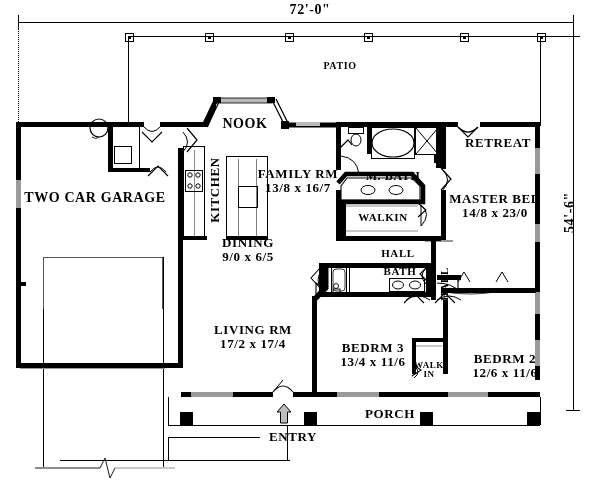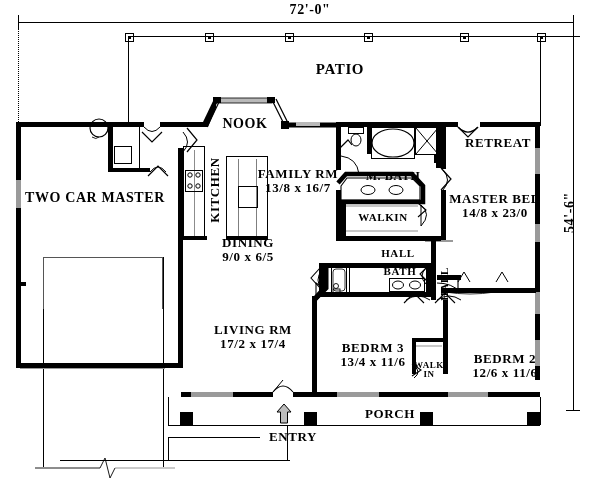--- a/index.html
+++ b/index.html
@@ -55,21 +55,21 @@
   <div class="w" style="left:208px;top:36px;width:3px;height:3px;"></div>
   <div class="outline" style="left:285px;top:33px;width:9px;height:9px;"></div>
   <div class="w" style="left:288px;top:36px;width:3px;height:3px;"></div>
   <div class="outline" style="left:364px;top:33px;width:9px;height:9px;"></div>
   <div class="w" style="left:367px;top:36px;width:3px;height:3px;"></div>
   <div class="outline" style="left:460px;top:33px;width:9px;height:9px;"></div>
   <div class="w" style="left:463px;top:36px;width:3px;height:3px;"></div>
   <div class="outline" style="left:537px;top:33px;width:9px;height:9px;"></div>
   <div class="w" style="left:540px;top:36px;width:3px;height:3px;"></div>
 
-  <div class="lbl" style="left:285px;top:61px;width:110px;font-size:15px;">
+  <div class="lbl" style="left:285px;top:61px;width:110px;font-size:10px;">
     <span class="l1">PATIO</span>
   </div>
 
   <div class="w" style="left:16px;top:122px;width:5px;height:160px;"></div>
   <div class="gray" style="left:16px;top:180px;width:5px;height:28px;"></div>
   <div class="w" style="left:16px;top:282px;width:5px;height:85px;"></div>
 
   <div class="w" style="left:16px;top:122px;width:114px;height:5px;"></div>
 
   <div class="w" style="left:16px;top:363px;width:165px;height:5px;"></div>
@@ -101,21 +101,21 @@
     <line x1="289" y1="125" x2="336" y2="125" stroke="#000" stroke-width="5"></line>
     <rect x="296" y="122" width="24" height="4" fill="#b9b9b9"></rect>
     <line x1="324" y1="124" x2="340" y2="124" stroke="#000" stroke-width="1"></line>
   </svg>
 
   <div class="lbl" style="left:205px;top:116px;width:80px;font-size:14px;">
     <span class="l1">NOOK</span>
   </div>
 
   <div class="lbl" style="left:10px;top:190px;width:170px;font-size:14px;">
-    <span class="l1">TWO  CAR  MASTER</span>
+    <span class="l1">TWO  CAR  GARAGE</span>
   </div>
 
   <div class="w" style="left:178px;top:148px;width:5px;height:220px;"></div>
 
   <div class="lbl rot90" style="left:178px;top:183px;width:74px;font-size:13px;transform:rotate(-90deg);">
     <span class="l1">KITCHEN</span>
   </div>
 
   <div class="outline" style="left:183px;top:146px;width:22px;height:94px;"></div>
   <div class="thin" style="left:194px;top:150px;width:1px;height:86px;opacity:.45;"></div>

